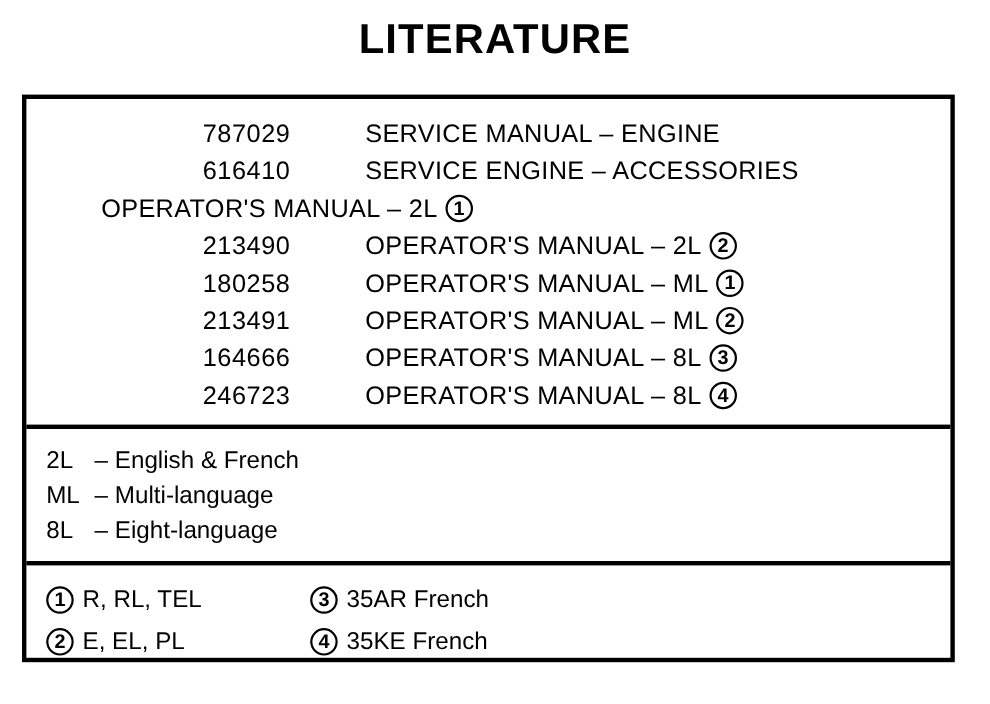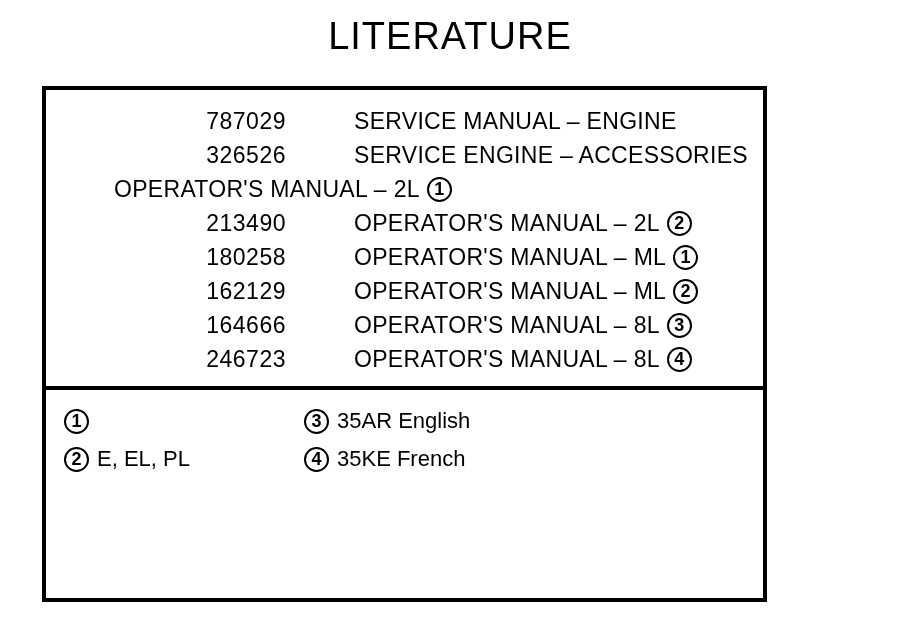--- a/index.html
+++ b/index.html
@@ -12,31 +12,31 @@
     height: 640px;
     font-family: "Liberation Sans", sans-serif;
     color: #000000;
     position: relative;
     overflow: hidden;
   }
 
   .page-title {
     text-align: center;
     font-size: 38px;
-    font-weight: normal;
+    font-weight: bold;
     letter-spacing: 1px;
     margin: 16px 0 0 0;
     line-height: 1.1;
   }
 
   .table-frame {
     position: absolute;
-    left: 42px;
+    left: 20px;
     top: 86px;
-    width: 725px;
+    width: 848px;
     height: 516px;
     border: 4px solid #000;
     box-sizing: border-box;
     background: #fff;
   }
 
   .section {
     box-sizing: border-box;
   }
   .section + .section {
@@ -137,21 +137,21 @@
   <div class="section lit-list">
 
     <div class="lit-row">
       <span class="lit-part">787029</span>
       <span class="lit-desc">
         <span>SERVICE MANUAL – ENGINE</span>
       </span>
     </div>
 
     <div class="lit-row">
-      <span class="lit-part">326526</span>
+      <span class="lit-part">616410</span>
       <span class="lit-desc">
         <span>SERVICE ENGINE – ACCESSORIES</span>
       </span>
     </div>
 
     <div class="lit-row">
       <span class="lit-desc">
         <span>OPERATOR'S MANUAL – 2L</span>
         <span class="circ">1</span>
       </span>
@@ -167,21 +167,21 @@
 
     <div class="lit-row">
       <span class="lit-part">180258</span>
       <span class="lit-desc">
         <span>OPERATOR'S MANUAL – ML</span>
         <span class="circ">1</span>
       </span>
     </div>
 
     <div class="lit-row">
-      <span class="lit-part">162129</span>
+      <span class="lit-part">213491</span>
       <span class="lit-desc">
         <span>OPERATOR'S MANUAL – ML</span>
         <span class="circ">2</span>
       </span>
     </div>
 
     <div class="lit-row">
       <span class="lit-part">164666</span>
       <span class="lit-desc">
         <span>OPERATOR'S MANUAL – 8L</span>
@@ -192,29 +192,44 @@
     <div class="lit-row">
       <span class="lit-part">246723</span>
       <span class="lit-desc">
         <span>OPERATOR'S MANUAL – 8L</span>
         <span class="circ">4</span>
       </span>
     </div>
 
   </div>
 
+  <div class="section lang-key">
+    <div class="lang-row">
+      <span class="lang-code">2L</span>
+      <span class="lang-text">– English &amp; French</span>
+    </div>
+    <div class="lang-row">
+      <span class="lang-code">ML</span>
+      <span class="lang-text">– Multi-language</span>
+    </div>
+    <div class="lang-row">
+      <span class="lang-code">8L</span>
+      <span class="lang-text">– Eight-language</span>
+    </div>
+  </div>
 
   <div class="section footnotes">
     <div class="foot-row">
       <span class="foot-item first">
         <span class="circ">1</span>
+        <span class="foot-label">R, RL, TEL</span>
       </span>
       <span class="foot-item">
         <span class="circ">3</span>
-        <span class="foot-label">35AR English</span>
+        <span class="foot-label">35AR French</span>
       </span>
     </div>
     <div class="foot-row">
       <span class="foot-item first">
         <span class="circ">2</span>
         <span class="foot-label">E, EL, PL</span>
       </span>
       <span class="foot-item">
         <span class="circ">4</span>
         <span class="foot-label">35KE French</span>

